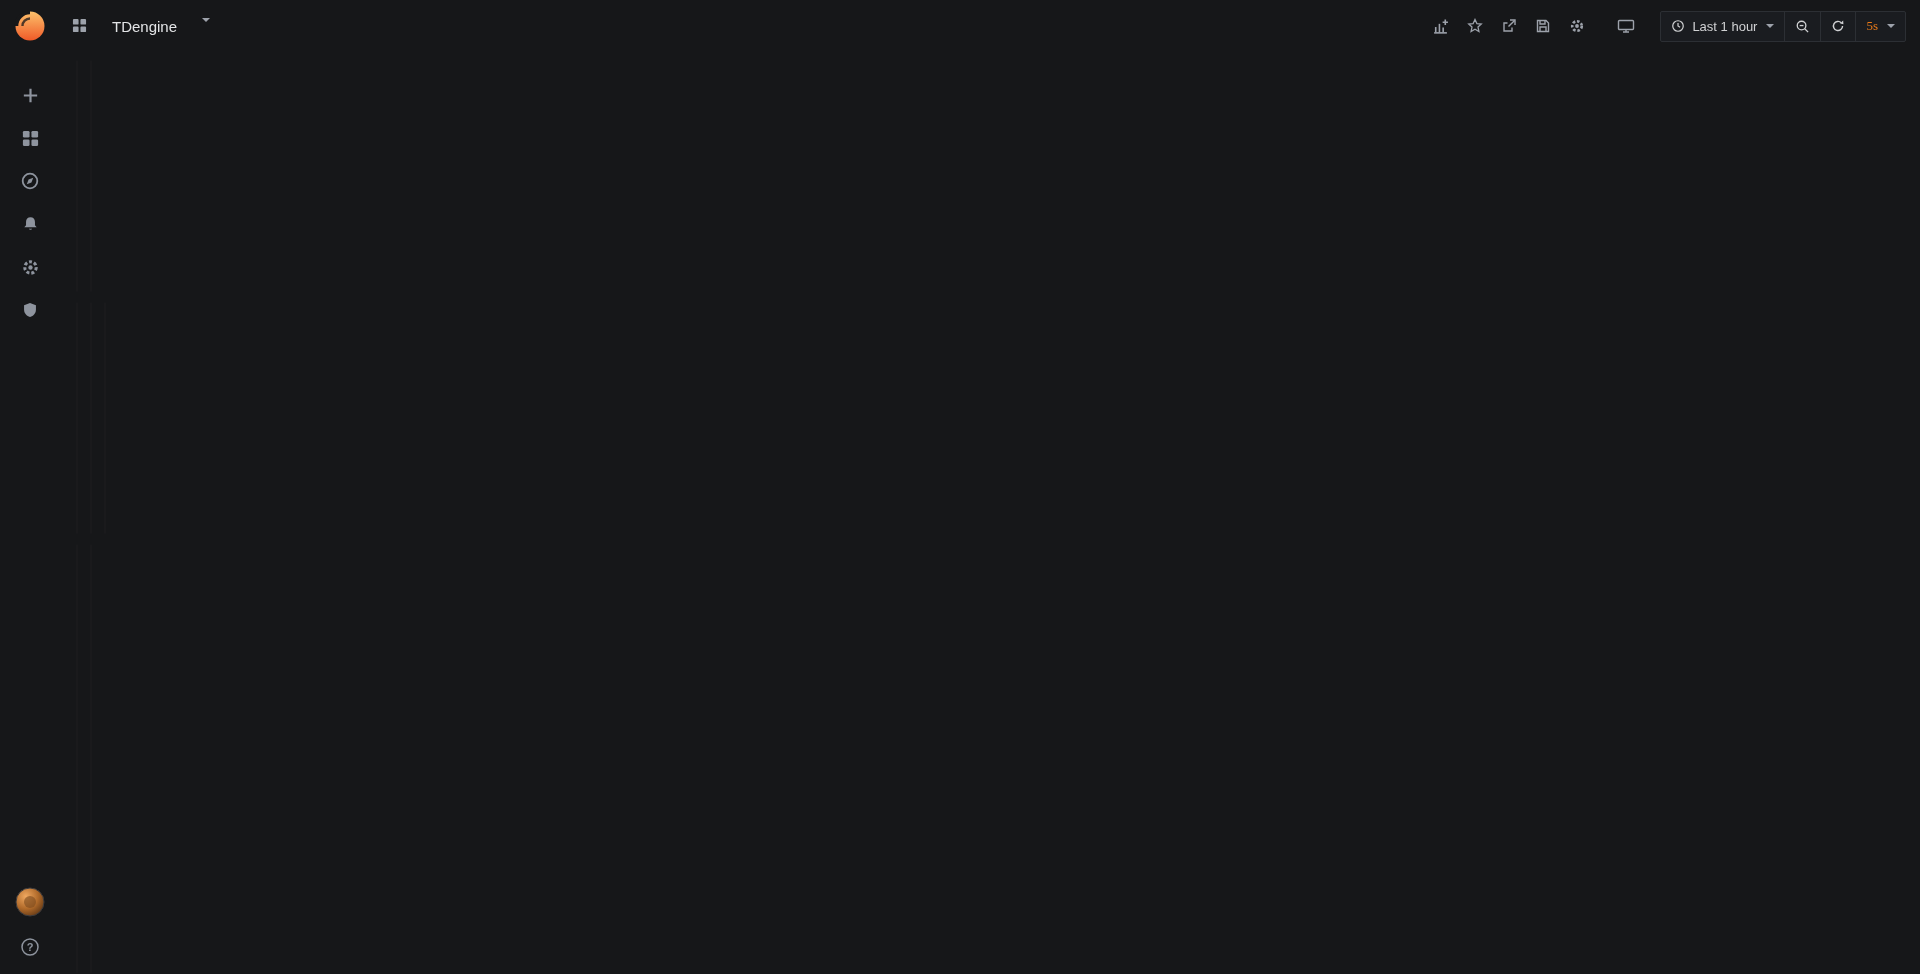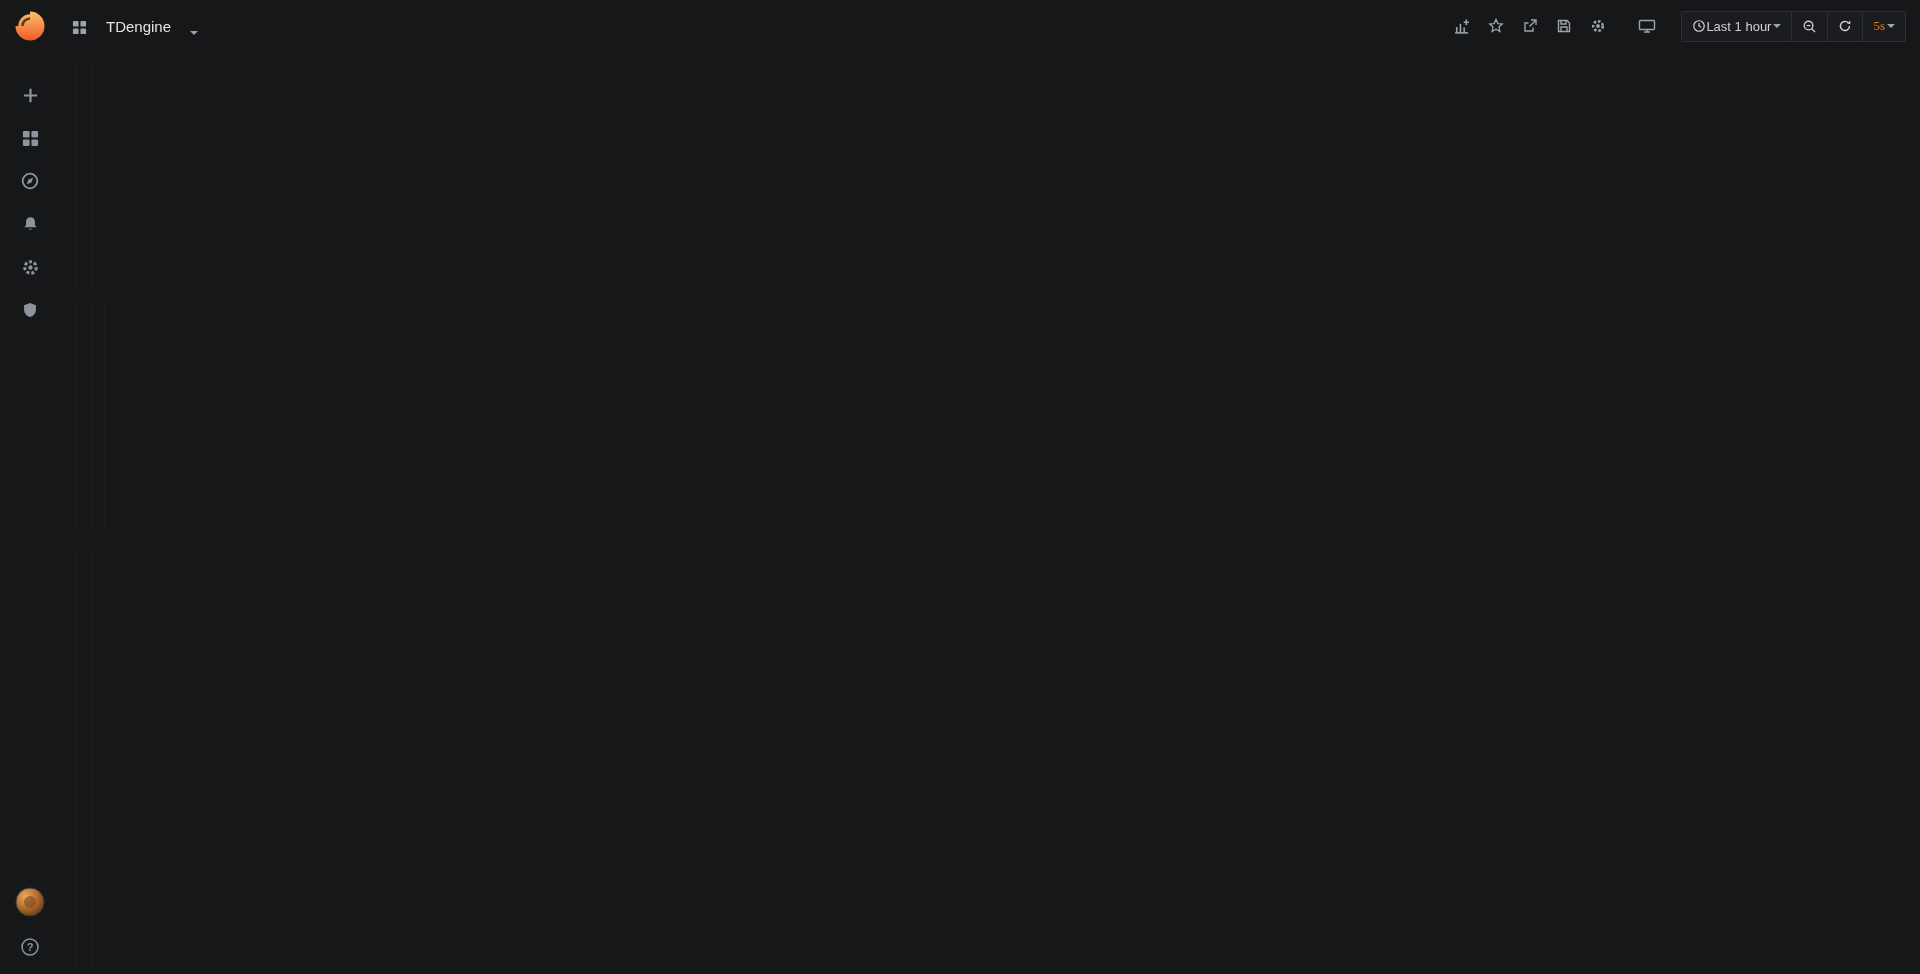--- a/index.html
+++ b/index.html
@@ -13,31 +13,31 @@
   .logo{width:36px;height:36px;margin-top:8px;cursor:pointer}
   .side-icons{display:flex;flex-direction:column;align-items:center;gap:13px;margin-top:36px}
   .sicon{width:38px;height:30px;display:flex;align-items:center;justify-content:center;
     color:#8e949e;cursor:pointer}
   .side-bottom{margin-top:auto;margin-bottom:12px;display:flex;flex-direction:column;
     align-items:center;gap:15px}
 
   
   .navbar{position:fixed;left:60px;right:0;top:0;height:52px;display:flex;align-items:center;
     padding:0 14px 0 12px;background:#161719;z-index:20}
-  .nav-left{display:flex;align-items:flex-end;gap:19px;color:#9da2ab}
+  .nav-left{display:flex;align-items:flex-start;gap:25px;color:#9da2ab}
   .dash-title{font-size:15px;font-weight:500;color:#e3e4e6;cursor:pointer}
   .caret{width:0;height:0;border-left:4px solid transparent;border-right:4px solid transparent;
     border-top:4px solid #9da2ab;display:inline-block}
   .nav-right{margin-left:auto;display:flex;align-items:center}
   .nav-btn{background:none;border:none;color:#9da2ab;padding:0 9px;height:30px;display:flex;
     align-items:center;cursor:pointer}
   .nav-btn.kiosk{margin-left:14px}
   .tp-group{display:flex;align-items:stretch;border:1px solid #2c2f34;border-radius:2px;
     margin-left:16px;height:31px;background:#1a1c20}
-  .tp-seg{display:flex;align-items:center;padding:0 10px;border-left:1px solid #2c2f34;
+  .tp-seg{display:flex;align-items:center;gap:7px;padding:0 10px;border-left:1px solid #2c2f34;
     color:#d0d1d3;font-size:13px;cursor:pointer;background:none;border-top:none;border-right:none;border-bottom:none}
   .tp-seg:first-child{border-left:none}
   .tp-seg .caret{margin-left:2px}
 
   
   .dash{margin-left:60px;margin-top:52px;padding:8px 16px 0}
   .row{display:flex;gap:12px}
   .row+.row{margin-top:10px}
   .panel{position:relative;flex:1;background:#212124;border:1px solid #1a1a1c;border-radius:2px;overflow:hidden}
   .row1 .panel,.row2 .panel{height:232px}

